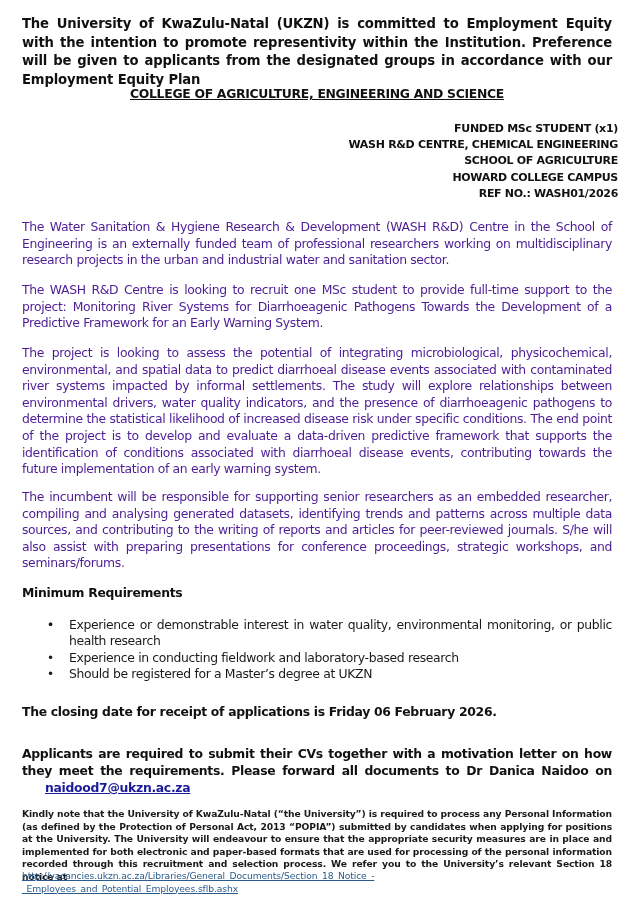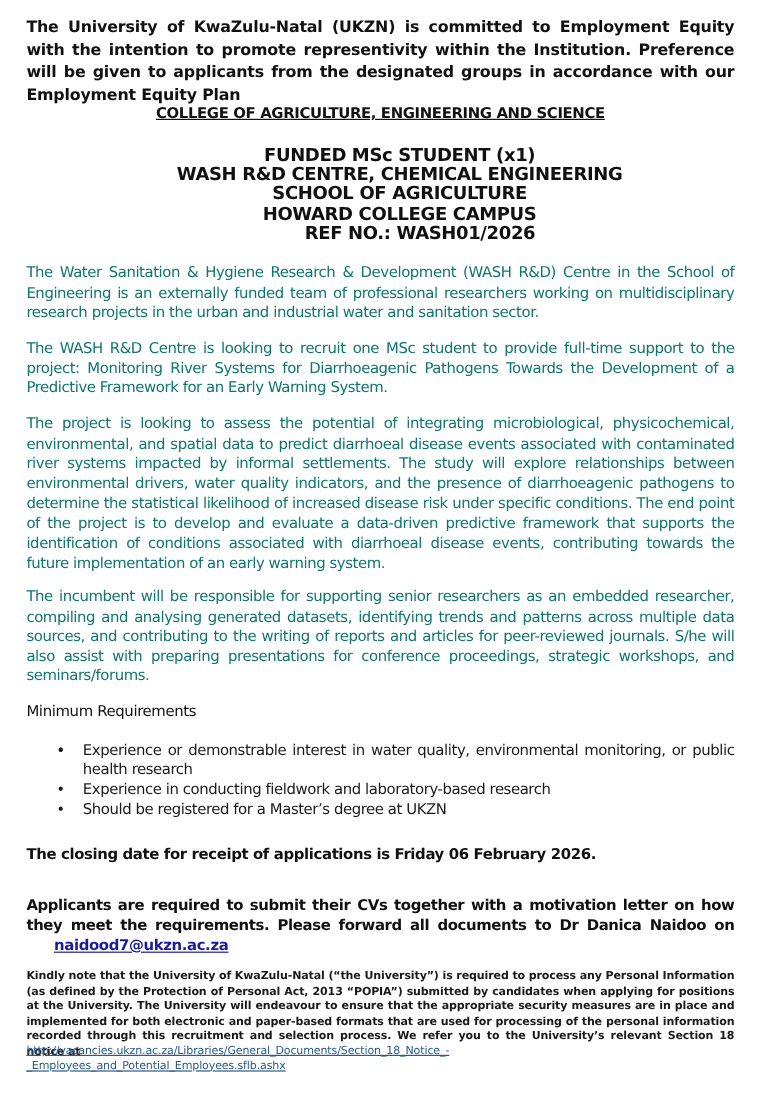--- a/index.html
+++ b/index.html
@@ -40,49 +40,49 @@
       width: 590px;
       text-align: center;
       font-weight: bold;
       font-size: 12.4px;
       text-decoration: underline;
       letter-spacing: -0.3px;
     }
     .title-block {
       position: absolute;
       top: 121px;
-      left: 16px;
-      width: 590px;
-      text-align: center;
-      font-weight: bold;
-      font-size: 15px;
+      left: 6px;
+      width: 590px;
+      text-align: right;
+      font-weight: bold;
+      font-size: 11px;
       line-height: 16.2px;
       letter-spacing: -0.3px;
     }
     .title-block div { white-space: nowrap; }
     .p {
       position: absolute;
       left: 0;
       width: 590px;
       font-size: 12.4px;
       line-height: 16.6px;
       text-align: justify;
       text-align-last: left;
       letter-spacing: -0.35px;
-      color: #0f766e;
+      color: #4c1d95;
     }
     .p1 { top: 219px; }
     .p2 { top: 282px; }
     .p3 { top: 345px; }
     .p4 { top: 489px; }
     .minreq {
       position: absolute;
       top: 585px;
       left: 0;
-      font-weight: normal;
+      font-weight: bold;
       font-size: 12.4px;
       letter-spacing: -0.3px;
     }
     .reqs {
       position: absolute;
       top: 617px;
       left: 0;
       width: 590px;
       margin: 0;
       padding: 0;

